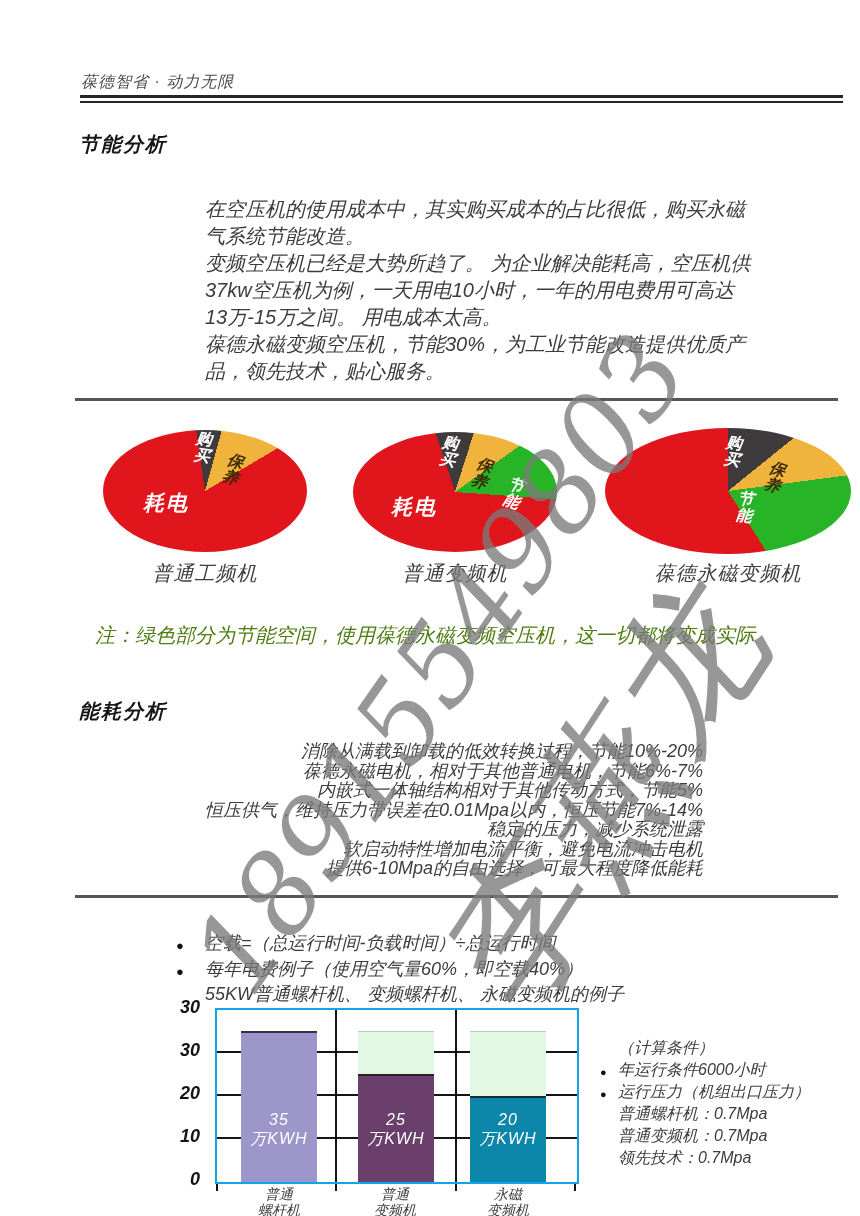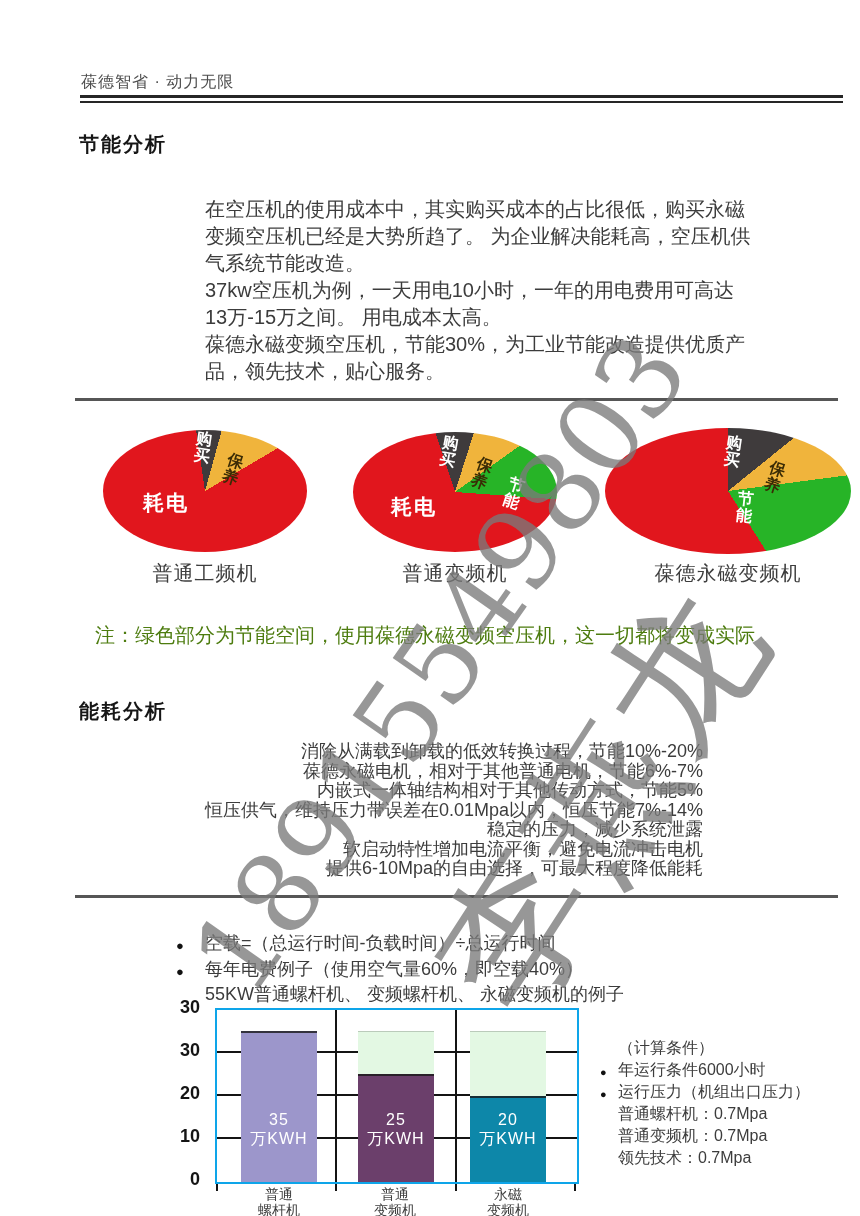--- a/index.html
+++ b/index.html
@@ -1,17 +1,17 @@
 <!DOCTYPE html>
 <html><head>
 <meta charset="utf-8">
 <style>
   html,body{margin:0;padding:0;background:#e8e8e8;}
   .page{position:relative;width:860px;height:1216px;background:#ffffff;margin:0 auto;
-        overflow:hidden;font-family:"Liberation Sans","DejaVu Sans",sans-serif;color:#3c3c3c;}
+        overflow:hidden;font-family:"Liberation Sans","DejaVu Sans",sans-serif;color:#3c3c3c;font-style:italic;}
   .abs{position:absolute;}
 
   
   .brand{left:81px;top:72px;font-size:16px;color:#4c4c4c;letter-spacing:1px;}
   .rule-double{left:80px;top:95px;width:763px;height:3px;border-top:3px solid #262626;border-bottom:2px solid #262626;}
 
   
   .h1{font-size:20px;font-weight:bold;color:#161616;letter-spacing:2px;}
   #h1-saving{left:79px;top:131px;}
   #h1-energy{left:79px;top:698px;}
@@ -105,22 +105,22 @@
 <body>
 
 <div class="page">
 
   <div class="abs brand">葆德智省 · 动力无限</div>
   <div class="abs rule-double"></div>
 
   <div class="abs h1" id="h1-saving">节能分析</div>
   <div class="abs paras">
     <div>在空压机的使用成本中，其实购买成本的占比很低，购买永磁</div>
+    <div>气系统节能改造。</div>
     <div>变频空压机已经是大势所趋了。 为企业解决能耗高，空压机供</div>
-    <div>气系统节能改造。</div>
     <div>37kw空压机为例，一天用电10小时，一年的用电费用可高达</div>
     <div>13万-15万之间。 用电成本太高。</div>
     <div>葆德永磁变频空压机，节能30%，为工业节能改造提供优质产</div>
     <div>品，领先技术，贴心服务。</div>
   </div>
 
   <div class="abs divider" id="divider-1"></div>
 
   <div class="pie" id="pie-0">
     <div class="disc" style="background: conic-gradient(from -5deg, rgb(63, 59, 60) 0deg, rgb(63, 59, 60) 14.4deg, rgb(240, 180, 60) 14.4deg, rgb(240, 180, 60) 50.4deg, rgb(225, 22, 29) 50.4deg, rgb(225, 22, 29) 360deg);"></div>

